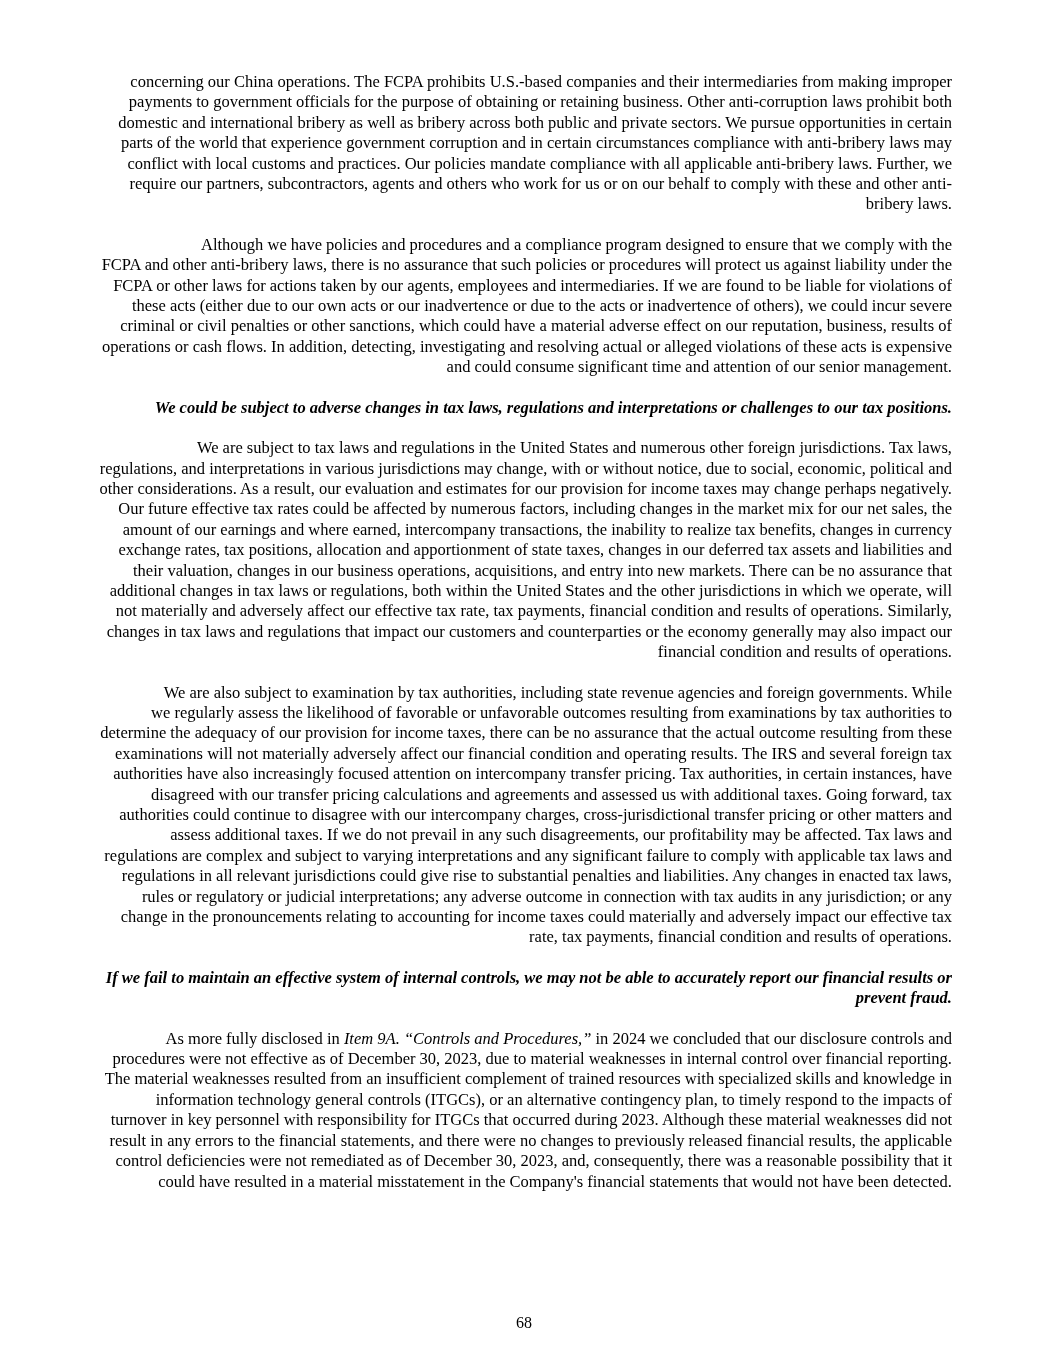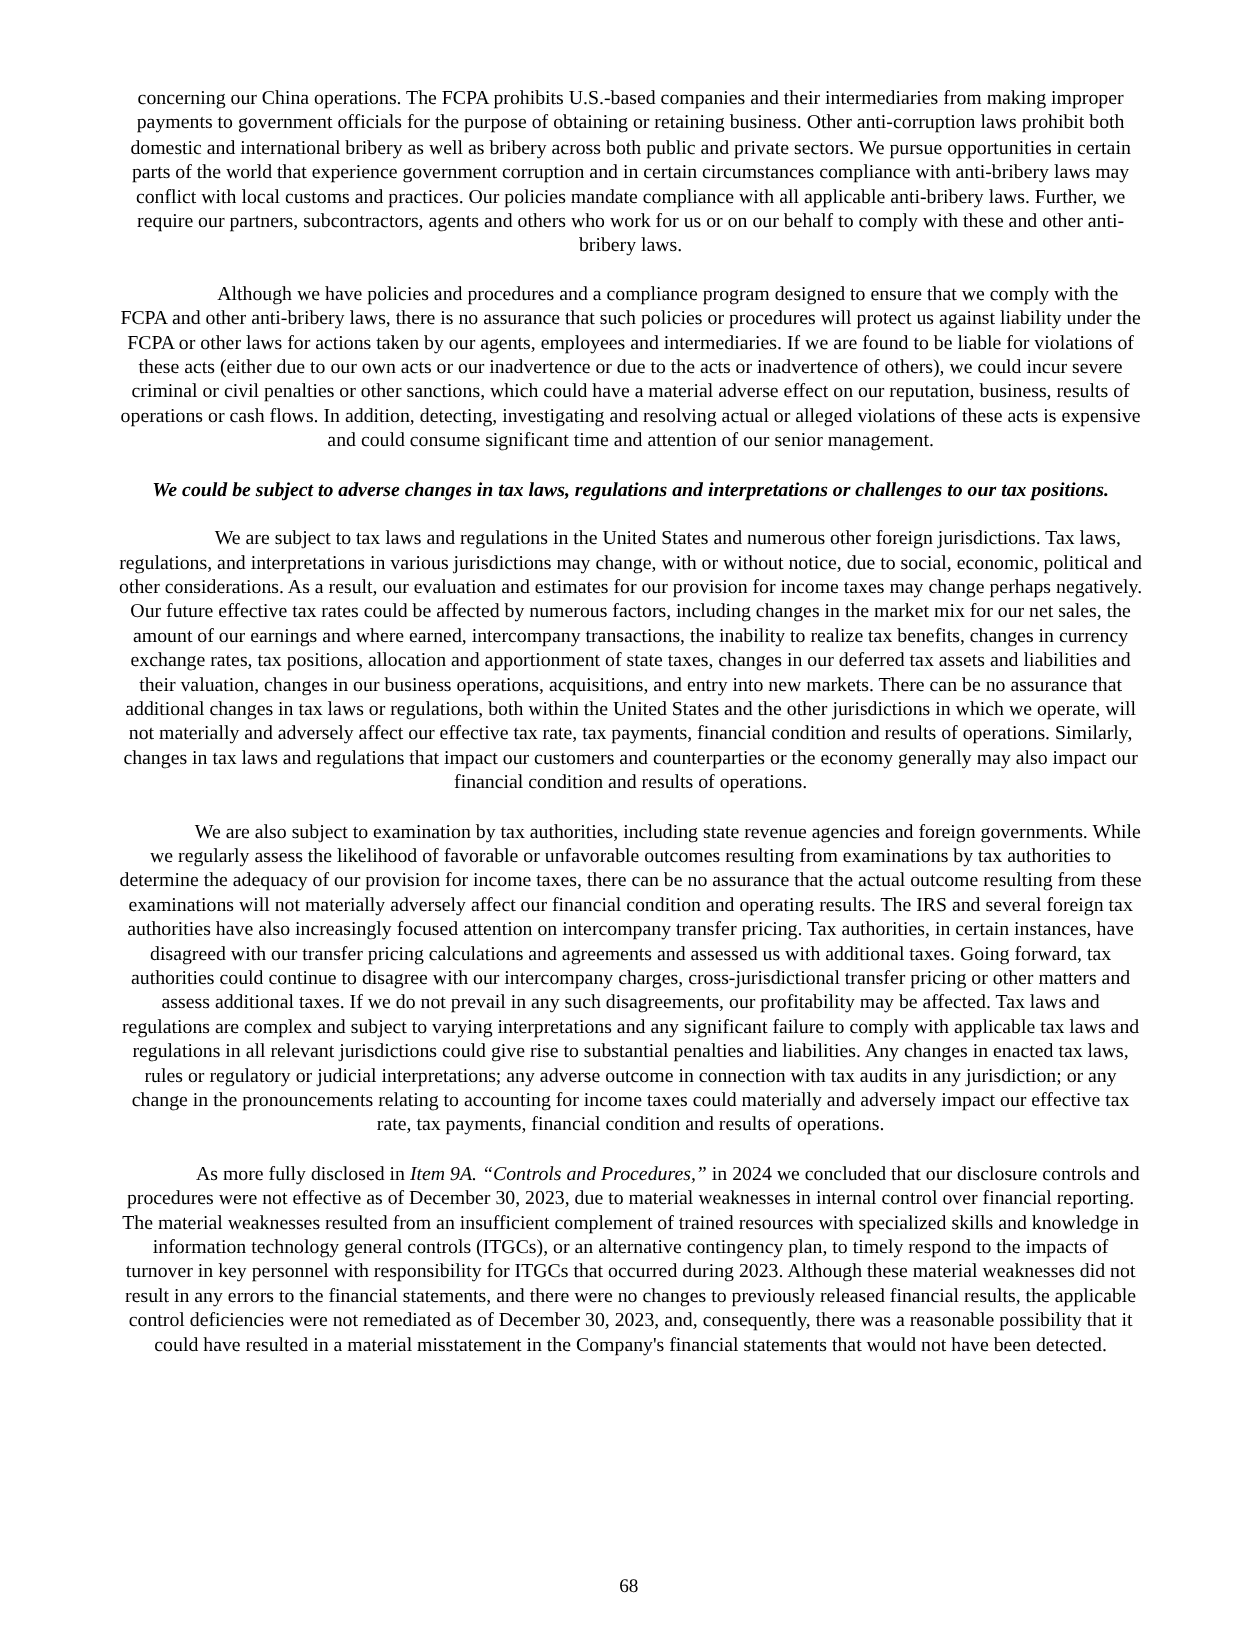--- a/index.html
+++ b/index.html
@@ -17,21 +17,21 @@
     color: #000000;
     overflow: hidden;
   }
   .content {
     position: absolute;
     left: 99px;
     top: 72px;
     width: 853px;
     font-size: 16.5px;
     line-height: 20.4px;
-    text-align: center;
+    text-align: right;
   }
   .para {
     margin: 0 0 20px 0;
   }
   .para.indent {
     text-indent: 62px;
   }
   .risk-heading {
     font-weight: bold;
     font-style: italic;
@@ -61,19 +61,20 @@
     <p class="para">concerning our China operations. The FCPA prohibits U.S.-based companies and their intermediaries from making improper payments to government officials for the purpose of obtaining or retaining business. Other anti-corruption laws prohibit both domestic and international bribery as well as bribery across both public and private sectors. We pursue opportunities in certain parts of the world that experience government corruption and in certain circumstances compliance with anti-bribery laws may conflict with local customs and practices. Our policies mandate compliance with all applicable anti-bribery laws. Further, we require our partners, subcontractors, agents and others who work for us or on our behalf to comply with these and other anti-bribery laws.</p>
 
     <p class="para indent">Although we have policies and procedures and a compliance program designed to ensure that we comply with the FCPA and other anti-bribery laws, there is no assurance that such policies or procedures will protect us against liability under the FCPA or other laws for actions taken by our agents, employees and intermediaries. If we are found to be liable for violations of these acts (either due to our own acts or our inadvertence or due to the acts or inadvertence of others), we could incur severe criminal or civil penalties or other sanctions, which could have a material adverse effect on our reputation, business, results of operations or cash flows. In addition, detecting, investigating and resolving actual or alleged violations of these acts is expensive and could consume significant time and attention of our senior management.</p>
 
     <h2 class="risk-heading">We could be subject to adverse changes in tax laws, regulations and interpretations or challenges to our tax positions.</h2>
 
     <p class="para indent">We are subject to tax laws and regulations in the United States and numerous other foreign jurisdictions. Tax laws, regulations, and interpretations in various jurisdictions may change, with or without notice, due to social, economic, political and other considerations. As a result, our evaluation and estimates for our provision for income taxes may change perhaps negatively. Our future effective tax rates could be affected by numerous factors, including changes in the market mix for our net sales, the amount of our earnings and where earned, intercompany transactions, the inability to realize tax benefits, changes in currency exchange rates, tax positions, allocation and apportionment of state taxes, changes in our deferred tax assets and liabilities and their valuation, changes in our business operations, acquisitions, and entry into new markets. There can be no assurance that additional changes in tax laws or regulations, both within the United States and the other jurisdictions in which we operate, will not materially and adversely affect our effective tax rate, tax payments, financial condition and results of operations. Similarly, changes in tax laws and regulations that impact our customers and counterparties or the economy generally may also impact our financial condition and results of operations.</p>
 
     <p class="para indent">We are also subject to examination by tax authorities, including state revenue agencies and foreign governments. While we regularly assess the likelihood of favorable or unfavorable outcomes resulting from examinations by tax authorities to determine the adequacy of our provision for income taxes, there can be no assurance that the actual outcome resulting from these examinations will not materially adversely affect our financial condition and operating results. The IRS and several foreign tax authorities have also increasingly focused attention on intercompany transfer pricing. Tax authorities, in certain instances, have disagreed with our transfer pricing calculations and agreements and assessed us with additional taxes. Going forward, tax authorities could continue to disagree with our intercompany charges, cross-jurisdictional transfer pricing or other matters and assess additional taxes. If we do not prevail in any such disagreements, our profitability may be affected. Tax laws and regulations are complex and subject to varying interpretations and any significant failure to comply with applicable tax laws and regulations in all relevant jurisdictions could give rise to substantial penalties and liabilities. Any changes in enacted tax laws, rules or regulatory or judicial interpretations; any adverse outcome in connection with tax audits in any jurisdiction; or any change in the pronouncements relating to accounting for income taxes could materially and adversely impact our effective tax rate, tax payments, financial condition and results of operations.</p>
 
+    <h2 class="risk-heading">If we fail to maintain an effective system of internal controls, we may not be able to accurately report our financial results or prevent fraud.</h2>
 
     <p class="para indent"><span>As more fully disclosed in </span><span class="italic-cite">Item 9A. “Controls and Procedures,”</span><span> in 2024 we concluded that our disclosure controls and procedures were not effective as of December 30, 2023, due to material weaknesses in internal control over financial reporting. The material weaknesses resulted from an insufficient complement of trained resources with specialized skills and knowledge in information technology general controls (ITGCs), or an alternative contingency plan, to timely respond to the impacts of turnover in key personnel with responsibility for ITGCs that occurred during 2023. Although these material weaknesses did not result in any errors to the financial statements, and there were no changes to previously released financial results, the applicable control deficiencies were not remediated as of December 30, 2023, and, consequently, there was a reasonable possibility that it could have resulted in a material misstatement in the Company's financial statements that would not have been detected.</span></p>
 
   </div>
 
   <div class="page-footer">68</div>
 </div>
 
 </body></html>

